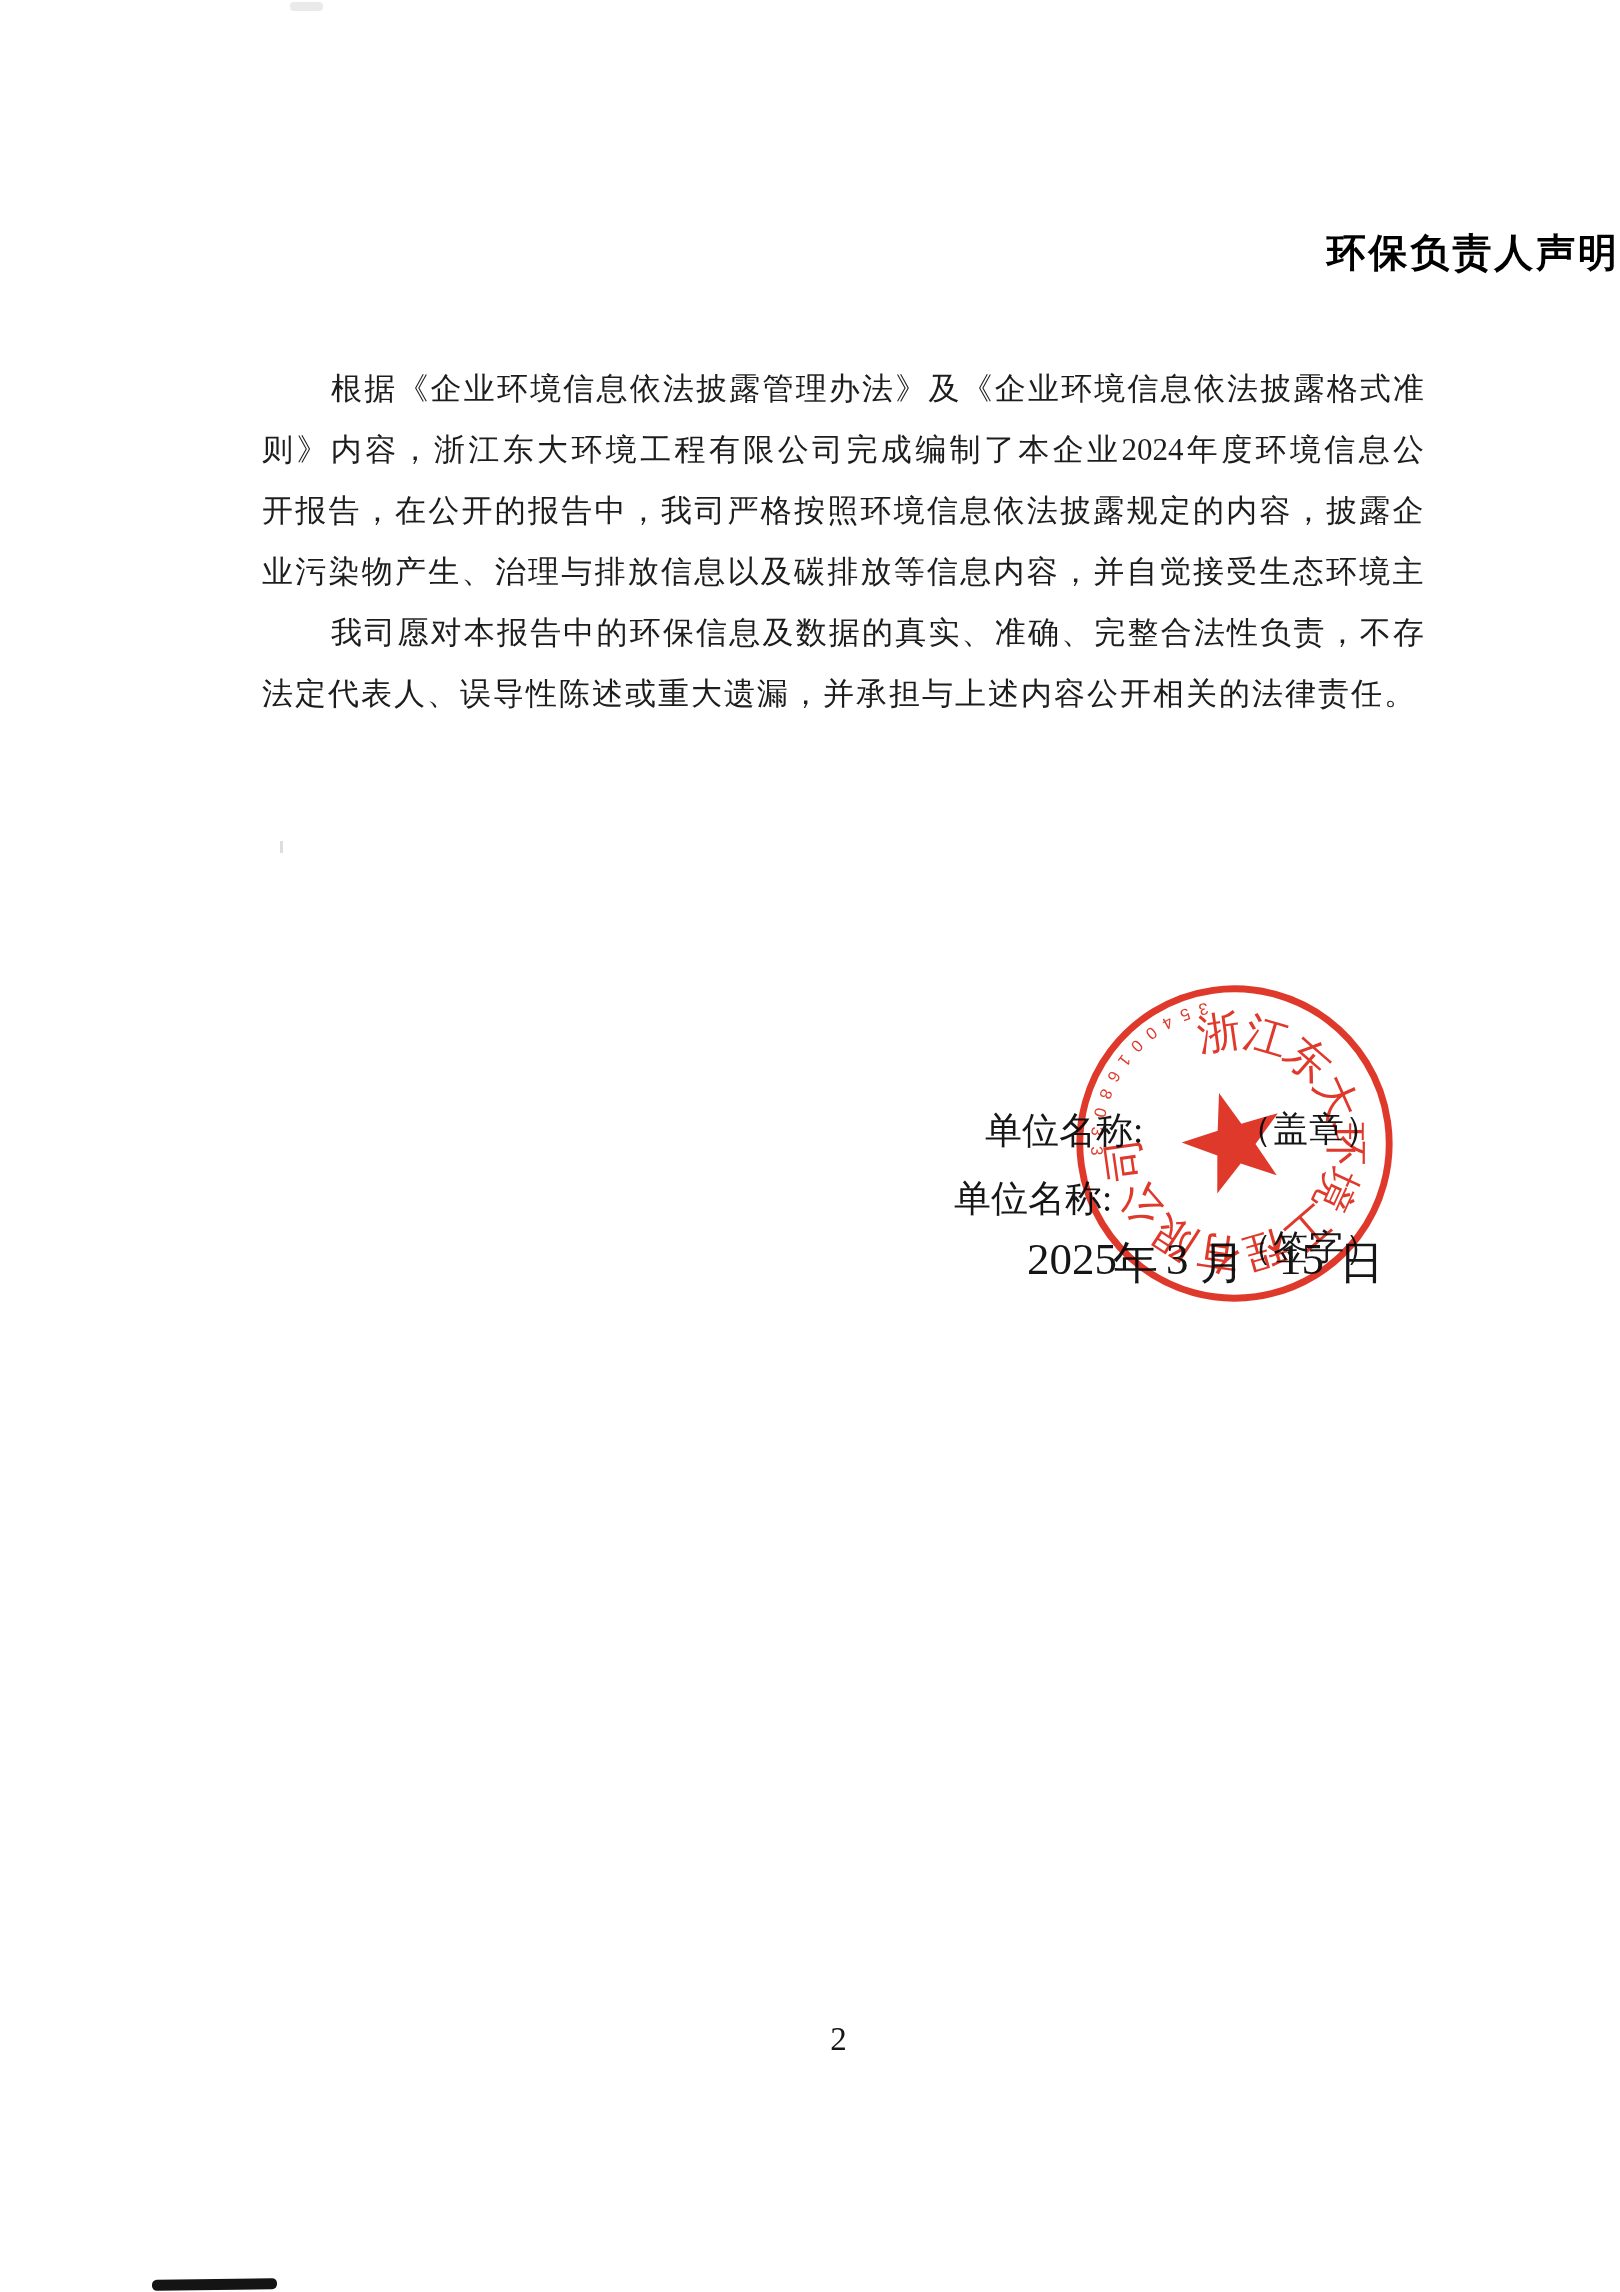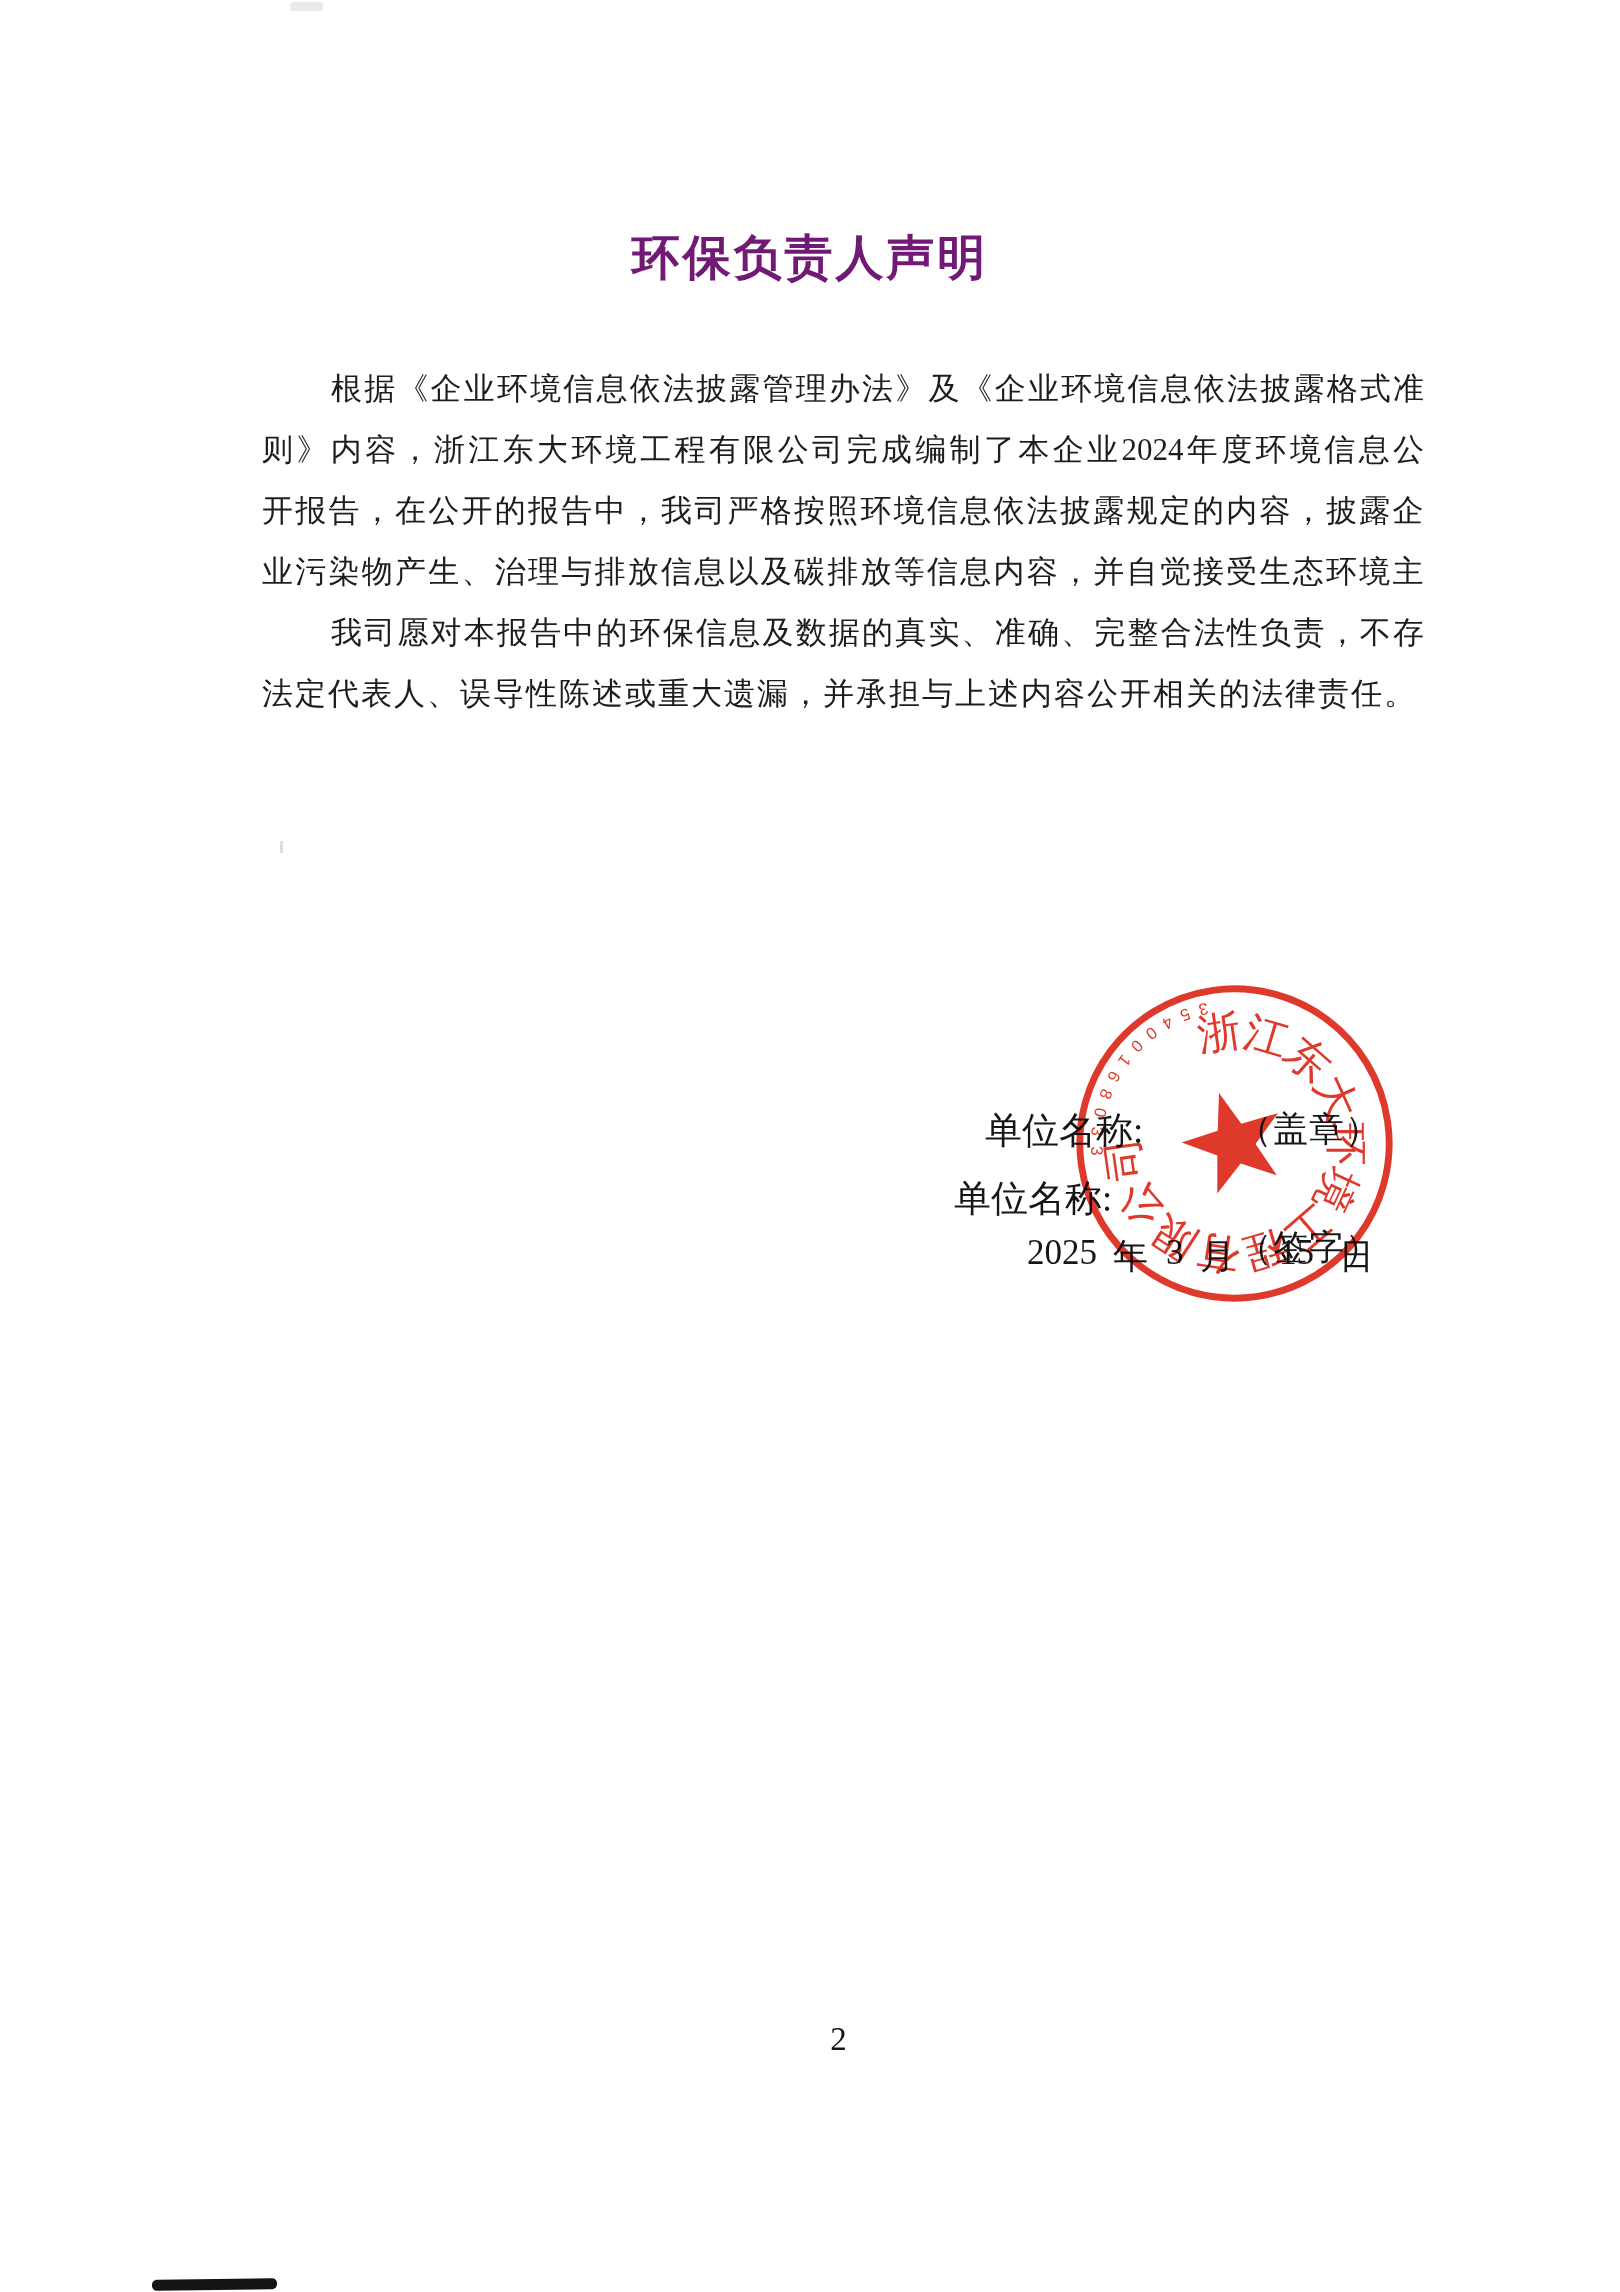--- a/index.html
+++ b/index.html
@@ -8,38 +8,38 @@
     width:1620px;height:2293px;
     margin:0 auto;
     background:#ffffff;
     overflow:hidden;
     font-family:"Liberation Serif","DejaVu Serif",serif;
     color:#1d1d1d;
   }
   
   .doc-title{
     position:absolute;top:226px;left:0;right:0;
-    text-align:center;
-    font-size:48px;font-weight:bold;
+    text-align:right;
+    font-size:39px;font-weight:bold;
     letter-spacing:2.9px;
-    color:#701a75;
+    color:#000000;
   }
   
   .body-block{
     position:absolute;left:262px;top:358px;width:1162px;
     font-size:31px;
   }
   .line{height:61px;}
   .line.justify{display:flex;justify-content:space-between;align-items:center;}
   .line.plain{line-height:61px;letter-spacing:2px;}
   .line.indent{padding-left:69px;}
   
   .sig-label{position:absolute;font-size:37px;color:#161616;white-space:nowrap;}
   .sig-note{position:absolute;font-size:35px;color:#161616;white-space:nowrap;letter-spacing:1px;}
-  .date-part{position:absolute;font-size:35px;color:#161616;white-space:nowrap;}
+  .date-part{position:absolute;font-size:45px;color:#161616;white-space:nowrap;}
   
   .seal-svg{
     position:absolute;left:1071px;top:980px;width:327px;height:327px;
     mix-blend-mode:multiply;opacity:.93;
   }
   
   .page-number{
     position:absolute;left:807px;top:2021px;width:63px;
     text-align:center;font-size:33px;color:#161616;
   }

